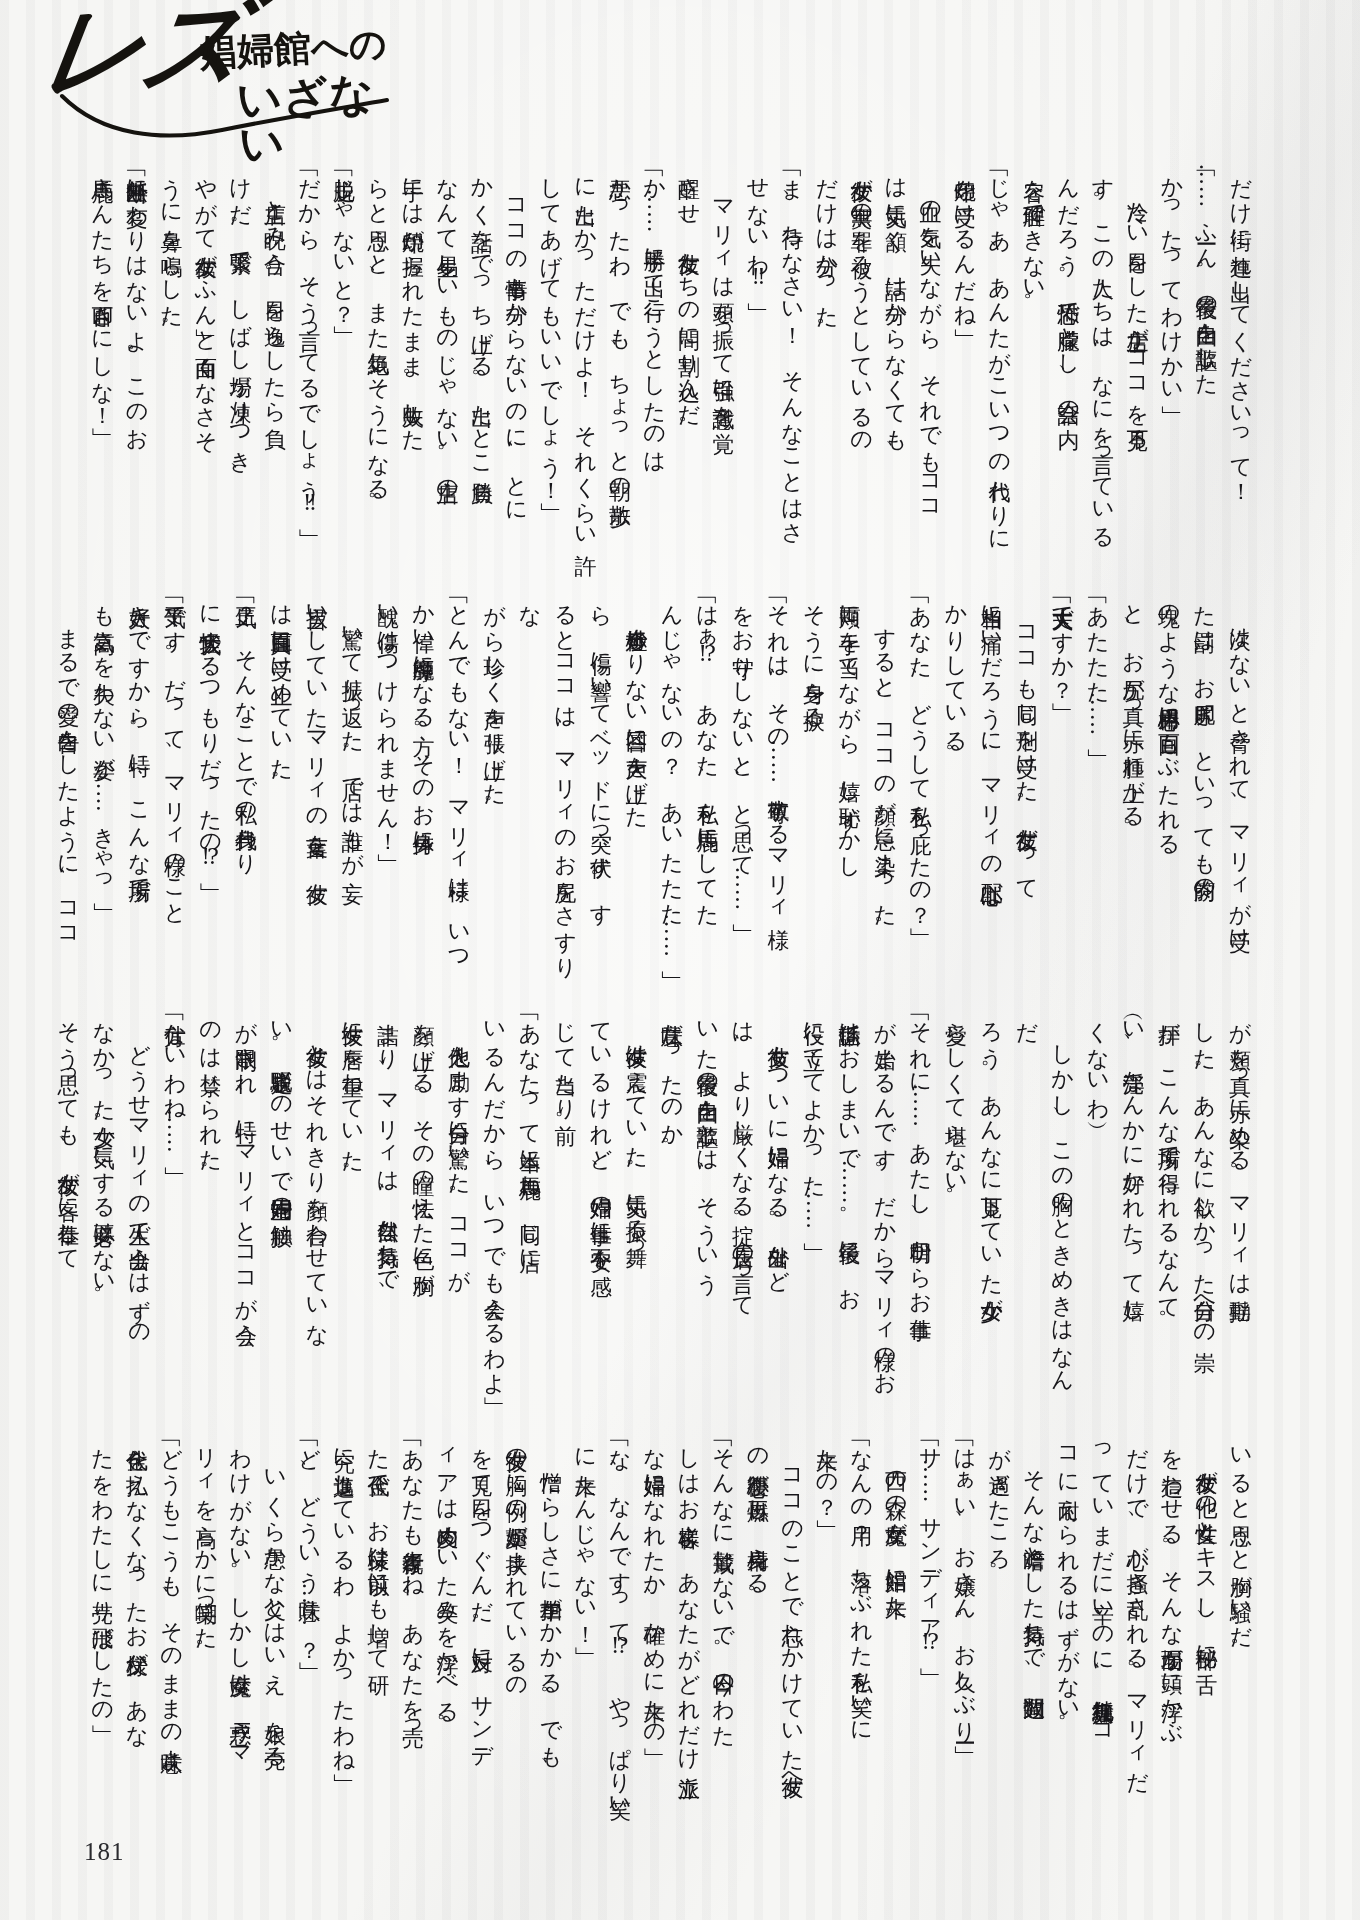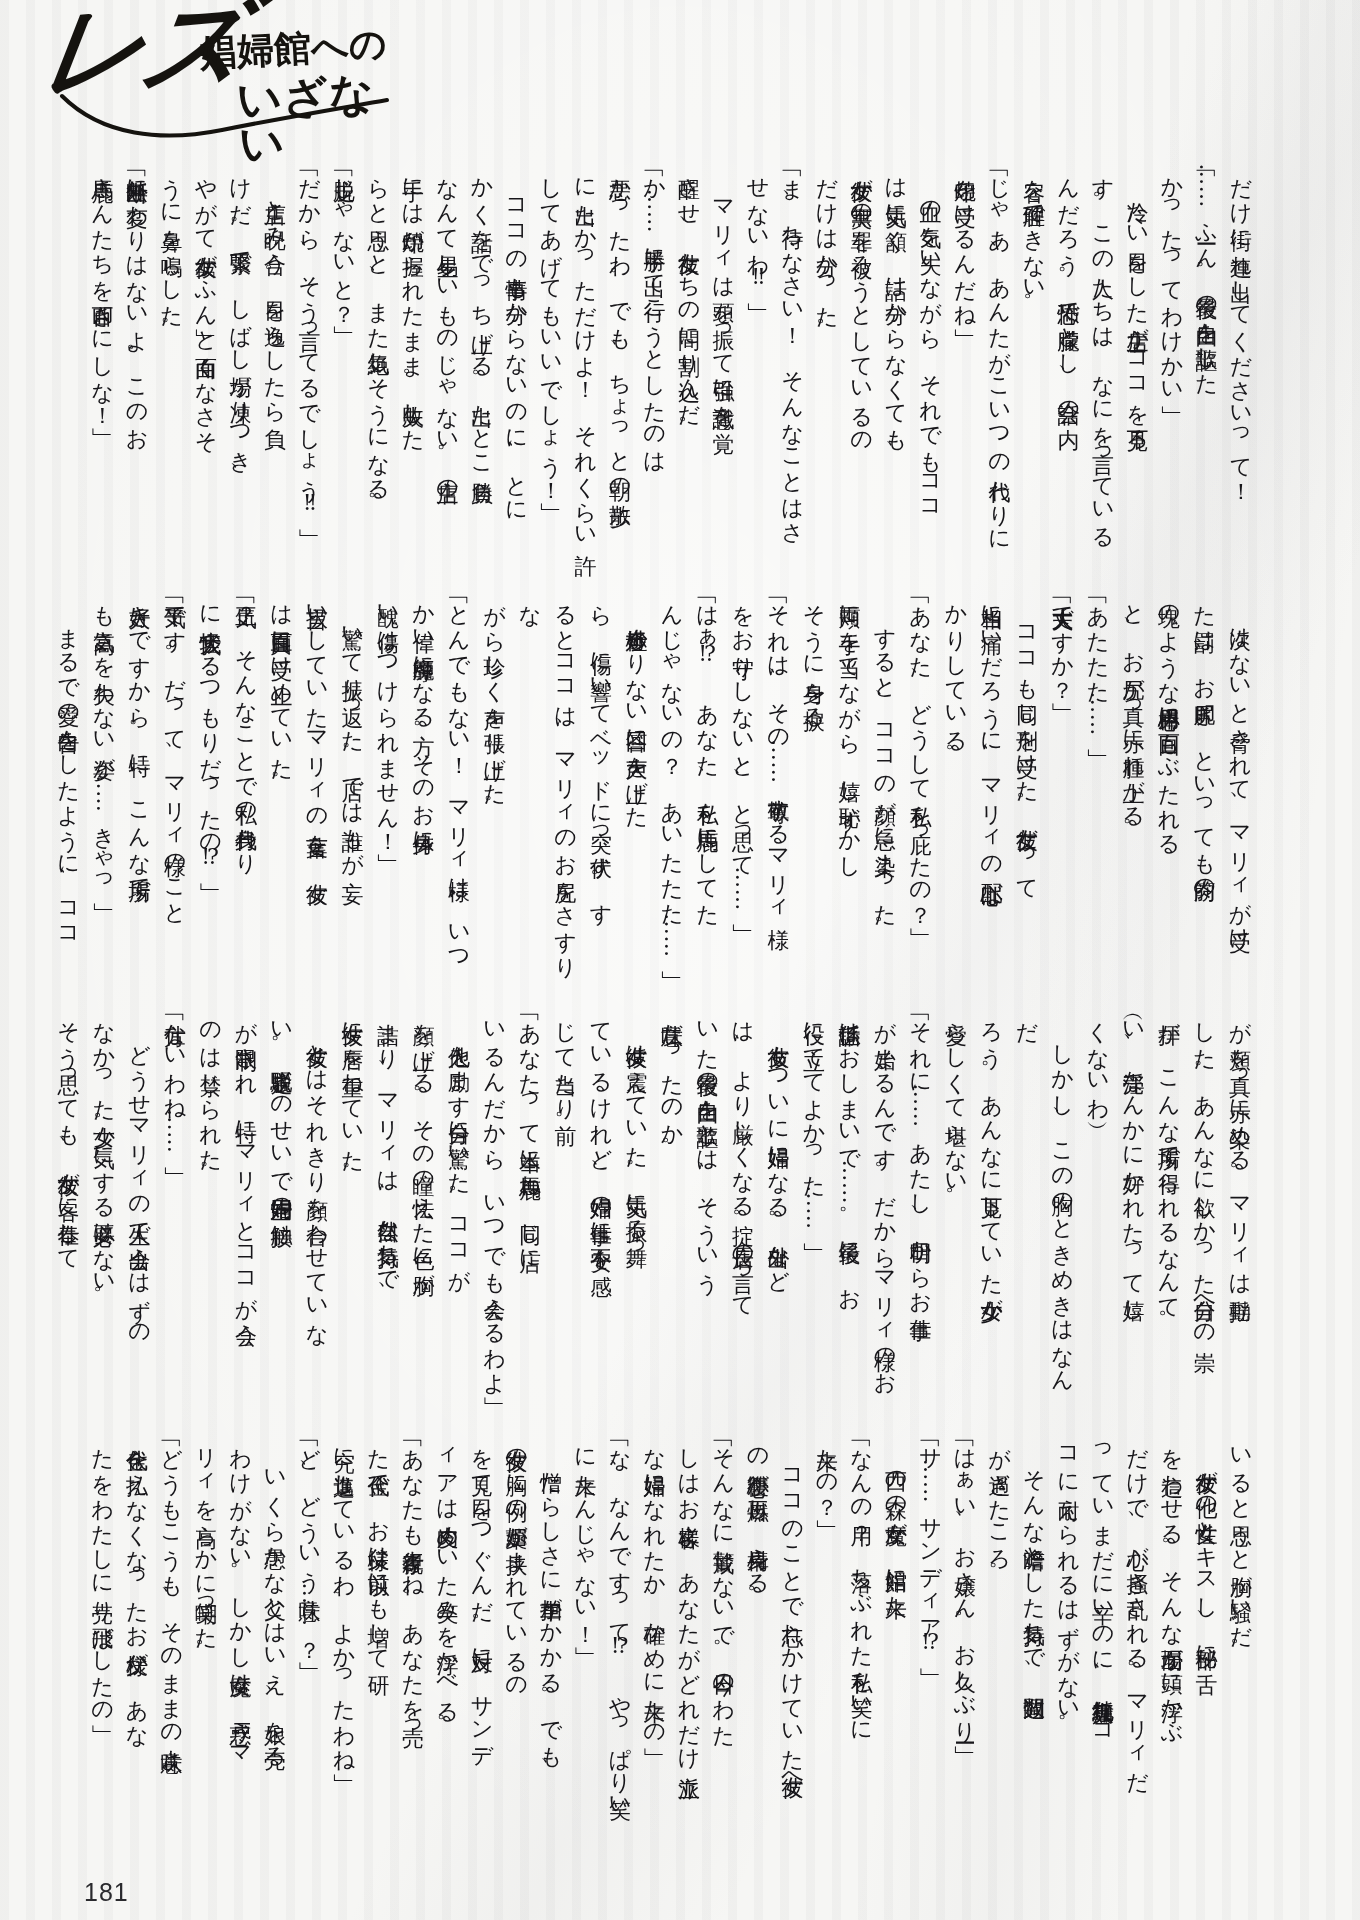--- a/index.html
+++ b/index.html
@@ -49,22 +49,21 @@
   }
   .band p{margin:0;padding:0;line-height:var(--pitch);}
   .b1{top:163px;--pitch:34.5px;}
   .b2{top:590px;--pitch:35.5px;}
   .b3{top:1007px;--pitch:35.5px;}
   .b4{top:1433px;--pitch:34.5px;}
   
   .pagenum{
     position:absolute;left:84px;top:1838px;
     font-size:25px;color:#2a2a2e;letter-spacing:1px;
-    font-family:Liberation Sans, sans-serif;
-    margin-top:40px;
+    font-family:Liberation Serif, serif;
   }
 </style>
 </head>
 <body>
 
 <div class="bg-stripes"></div>
 <div class="bg-streak"></div>
 
 <div class="logo">
   <svg width="350" height="130" viewBox="0 0 350 130">

